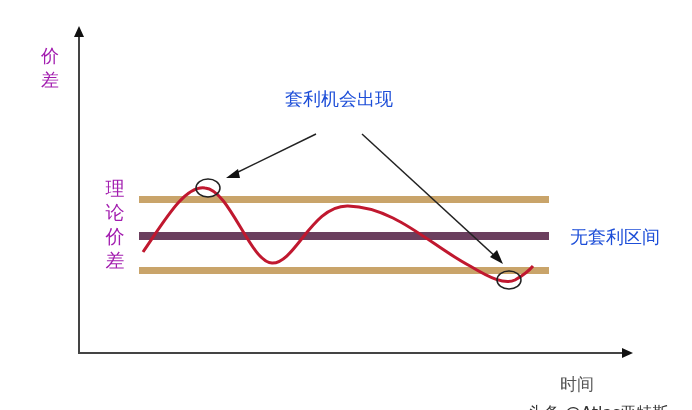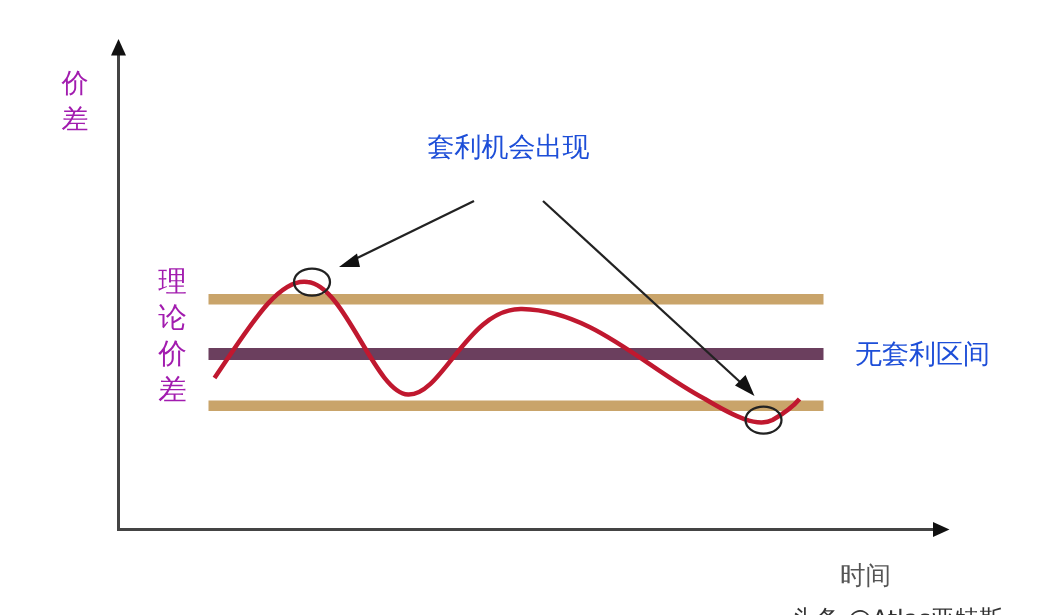--- a/index.html
+++ b/index.html
@@ -32,14 +32,14 @@
   <line x1="316" y1="134" x2="232" y2="175" stroke="#222" stroke-width="1.5"></line>
   <polygon points="226,178 238,169 240,178" fill="#111"></polygon>
   <line x1="362" y1="134" x2="497" y2="258" stroke="#222" stroke-width="1.5"></line>
   <polygon points="503,264 490,257 497,250" fill="#111"></polygon>
 </svg>
 
 <div class="vlbl" style="left:40px; top:44px;">价差</div>
 <div class="lbl" style="left:285px; top:90px; font-size:18px;">套利机会出现</div>
 <div class="vlbl" style="left:105px; top:176px; font-size:19px; line-height:24px;">理论价差</div>
 <div class="lbl" style="left:570px; top:228px; font-size:18px;">无套利区间</div>
-<div class="lbl" style="left:560px; top:376px; font-size:17px; color:#555;">时间</div>
+<div class="lbl" style="left:560px; top:376px; font-size:17px; color:#555;font-family:Liberation Serif, serif;">时间</div>
 <div class="wm" style="left:528px; top:380px;">头条 @Atlas亚特斯</div>
 
 </body></html>

